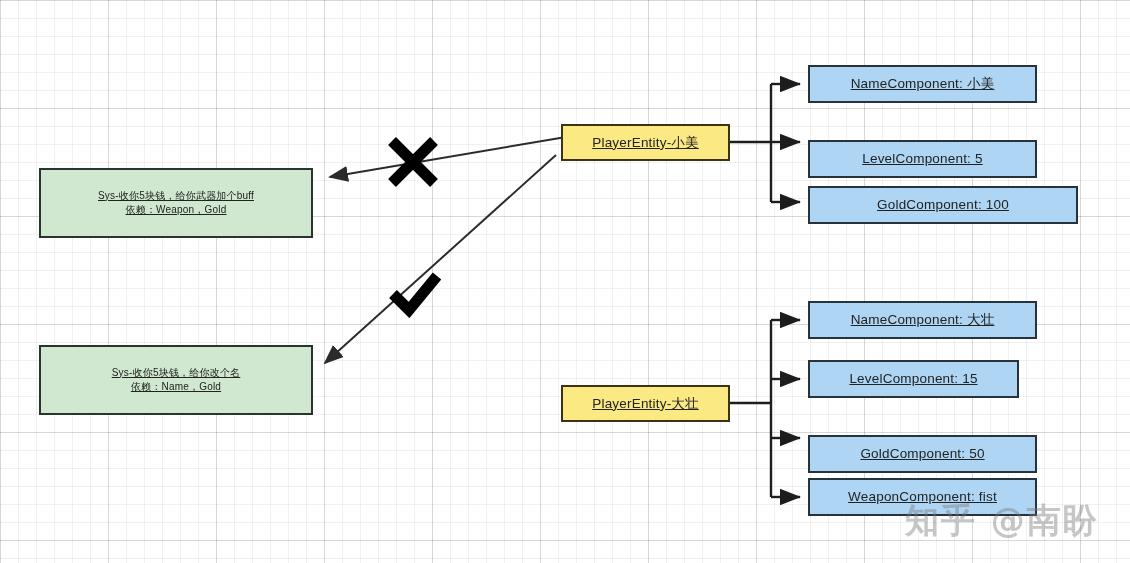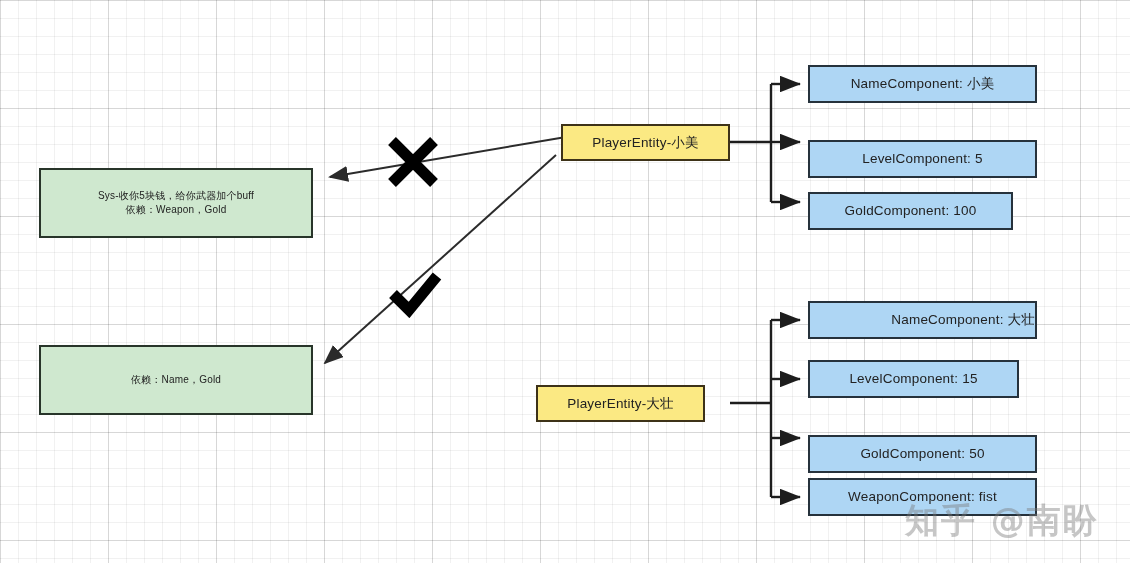--- a/index.html
+++ b/index.html
@@ -28,20 +28,21 @@
     display:flex;
     flex-direction:column;
     align-items:center;
     justify-content:center;
     text-align:center;
     font-size:13.5px;
     line-height:1.45;
     color:#222;
     letter-spacing:0.2px;
     z-index:3;
+    text-decoration:underline;
   }
   .node.entity{
     background:#fbe983;
     border:2px solid #3d3218;
   }
   .node.component{
     background:#aed6f4;
     border:2px solid #26323c;
   }
   .node.system{
@@ -121,42 +122,43 @@
   <svg class="mark" style="left:387px;top:270px;" width="58" height="48" viewBox="0 0 58 48" xmlns="http://www.w3.org/2000/svg">
     <path d="M6,24 L22,40 L50,6" stroke="#000000" stroke-width="11" stroke-linecap="butt" stroke-linejoin="miter" fill="none"></path>
   </svg>
 
   <div class="node system" style="left:39px;top:168px;width:274px;height:70px;">
     <span>Sys-收你5块钱，给你武器加个buff</span>
     <span class="line2">依赖：Weapon，Gold</span>
   </div>
 
   <div class="node system" style="left:39px;top:345px;width:274px;height:70px;">
+    <span>Sys-收你5块钱，给你改个名</span>
     <span class="line2">依赖：Name，Gold</span>
   </div>
 
   <div class="node entity" style="left:561px;top:124px;width:169px;height:37px;">
     <span>PlayerEntity-小美</span>
   </div>
 
-  <div class="node entity" style="left:536px;top:385px;width:169px;height:37px;">
+  <div class="node entity" style="left:561px;top:385px;width:169px;height:37px;">
     <span>PlayerEntity-大壮</span>
   </div>
 
   <div class="node component" style="left:808px;top:65px;width:229px;height:38px;">
     <span>NameComponent: 小美</span>
   </div>
   <div class="node component" style="left:808px;top:140px;width:229px;height:38px;">
     <span>LevelComponent: 5</span>
   </div>
-  <div class="node component" style="left:808px;top:192px;width:205px;height:38px;text-align:center;">
+  <div class="node component" style="left:808px;top:186px;width:270px;height:38px;text-align:center;">
     <span>GoldComponent: 100</span>
   </div>
 
-  <div class="node component" style="left:808px;top:301px;width:229px;height:38px;align-items:flex-end;">
+  <div class="node component" style="left:808px;top:301px;width:229px;height:38px;">
     <span>NameComponent: 大壮</span>
   </div>
   <div class="node component" style="left:808px;top:360px;width:211px;height:38px;">
     <span>LevelComponent: 15</span>
   </div>
   <div class="node component" style="left:808px;top:419px;width:229px;height:38px;margin-top:16px;">
     <span>GoldComponent: 50</span>
   </div>
   <div class="node component" style="left:808px;top:478px;width:229px;height:38px;">
     <span>WeaponComponent: fist</span>

